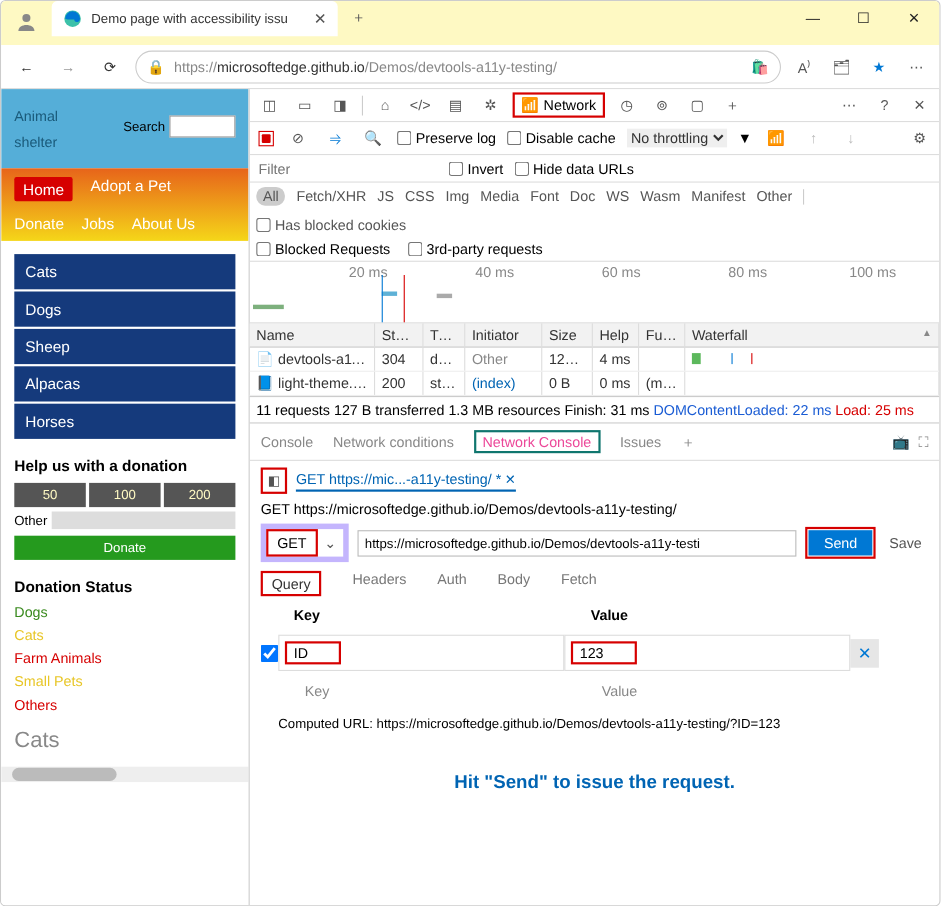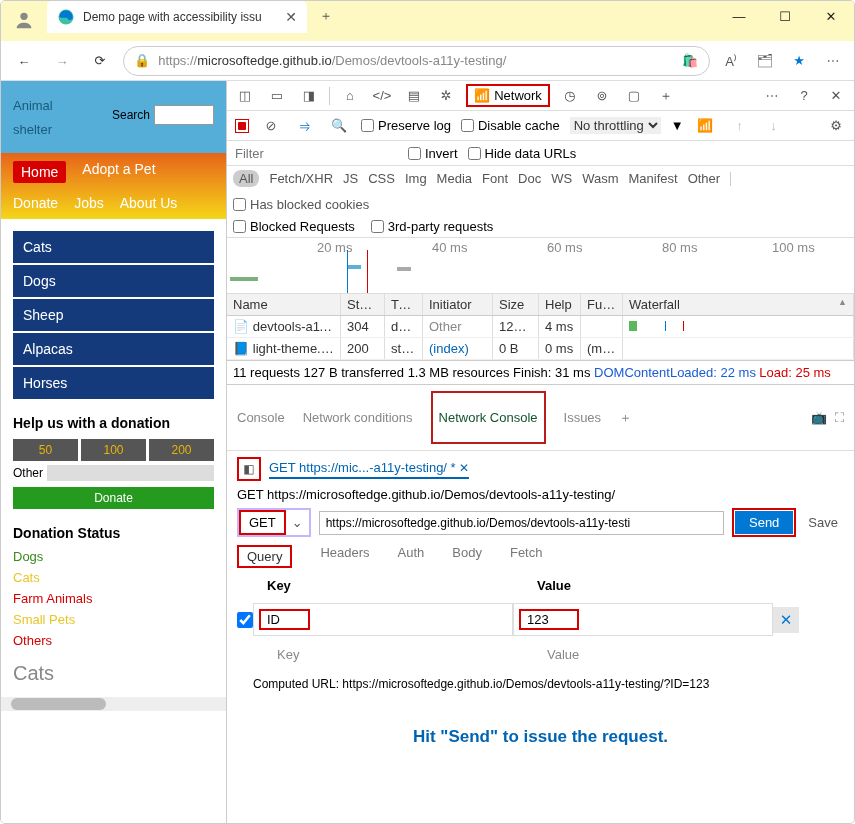--- a/index.html
+++ b/index.html
@@ -33,21 +33,21 @@
 .sh-search span{font-size:12px}
 .sh-search input{width:60px;height:20px;border:1px solid #999}
 .nav-bar{display:flex;flex-wrap:wrap;padding:8px 12px;gap:12px 16px;background:linear-gradient(#e7641a,#f5d619)}
 .nav-link{color:#fff;font-size:14px}
 .home-btn{background:#d60000;padding:3px 8px;border-radius:2px}
 .side{padding:12px}
 .side-list{display:flex;flex-direction:column;gap:2px}
 .side-item{background:#153a7c;color:#fff;padding:8px 10px;font-size:14px}
 .sec-h{font-weight:700;font-size:14px;margin:16px 0 8px}
 .don-btns{display:flex;gap:3px;margin-bottom:4px}
-.don-b{flex:1;background:#555;color:#eab308;text-align:center;padding:4px 0;font-size:12px}
+.don-b{flex:1;background:#555;color:#fef9c3;text-align:center;padding:4px 0;font-size:12px}
 .other-row{display:flex;align-items:center;margin-bottom:6px}
 .other-row span{font-size:12px}
 .other-row .bar{flex:1;height:16px;background:#ddd;margin-left:4px}
 .donate-b{background:#259a1e;color:#fff;text-align:center;padding:4px;font-size:12px}
 .ds-list{display:flex;flex-direction:column;gap:6px;font-size:12px}
 .ds-g{color:#3a8a1e}.ds-y{color:#e8c627}.ds-r{color:#d60000}.ds-o{color:#e8c627}
 .cats-h{color:#888;font-size:20px;margin-top:14px}
 .hscroll{height:14px;background:#eee;display:flex}
 .hscroll .thumb{width:95px;height:12px;background:#bbb;border-radius:6px;margin:1px 0 0 10px}
 
@@ -73,27 +73,27 @@
 .t-bar{position:absolute;height:4px;bottom:12px}
 .net-head{display:flex;background:#f2f2f2;border-bottom:1px solid #ccc;font-size:12px;color:#333}
 .net-head>div,.net-row>div{padding:3px 6px;border-right:1px solid #ddd;overflow:hidden;white-space:nowrap;text-overflow:ellipsis}
 .c-name{width:114px}.c-st{width:44px}.c-ty{width:38px}.c-in{width:70px}.c-sz{width:46px}.c-tm{width:42px}.c-ff{width:42px}.c-wf{flex:1}
 .asc{font-size:9px;float:right;color:#888}
 .net-row{display:flex;font-size:12px;color:#333;border-bottom:1px solid #eee}
 .net-row .c-in{color:#888}
 .net-foot{padding:4px 6px;font-size:12px;border-top:1px solid #ccc}
 .dcl{color:#1a5cd4}.ld{color:#d60000}
 .drawer-tabs{display:flex;align-items:center;gap:18px;padding:6px 10px;border-top:1px solid #ccc;border-bottom:1px solid #ddd;font-size:12px;color:#888}
-.nc-hl{border:2px solid #b91c1c;padding:17px 6px;color:#14532d}
+.nc-hl{border:2px solid #0f766e;padding:1px 6px;color:#ec4899}
 .nc-body{padding:6px 10px;font-size:13px;display:flex;flex-direction:column;gap:6px;position:relative;flex:1}
 .nc-top{display:flex;align-items:center;gap:8px}
 .nc-sq{width:24px;height:24px;border:2px solid #d60000;display:flex;align-items:center;justify-content:center;font-size:12px;color:#555}
 .nc-tab{color:#0064b3;border-bottom:2px solid #0064b3;padding-bottom:2px;font-size:12px}
 .nc-req{display:flex;align-items:center;gap:6px}
-.method{border:2px solid #c4b5fd;display:flex;align-items:center}
+.method{border:5px solid #c4b5fd;display:flex;align-items:center}
 .method .sel-l{border:2px solid #d60000;padding:3px 8px}
 .method .dd{padding:3px 6px;color:#555}
 .url-in{flex:1;border:1px solid #bbb;padding:4px 6px;font-size:12px;margin:0 2px}
 .send-b{border:2px solid #d60000;padding:1px}
 .send-b span{display:block;background:#0078d4;color:#fff;padding:4px 14px;font-size:13px}
 .save-b{font-size:13px;color:#555;padding:0 6px}
 .q-tabs{display:flex;gap:28px;font-size:15px;color:#777;margin-top:2px}
 .q-tabs .act{border:2px solid #d60000;padding:2px 8px;color:#333}
 .kv-head{display:flex;font-size:12px;font-weight:600;padding:4px 0 4px 30px}
 .kv-head .k{width:270px}

